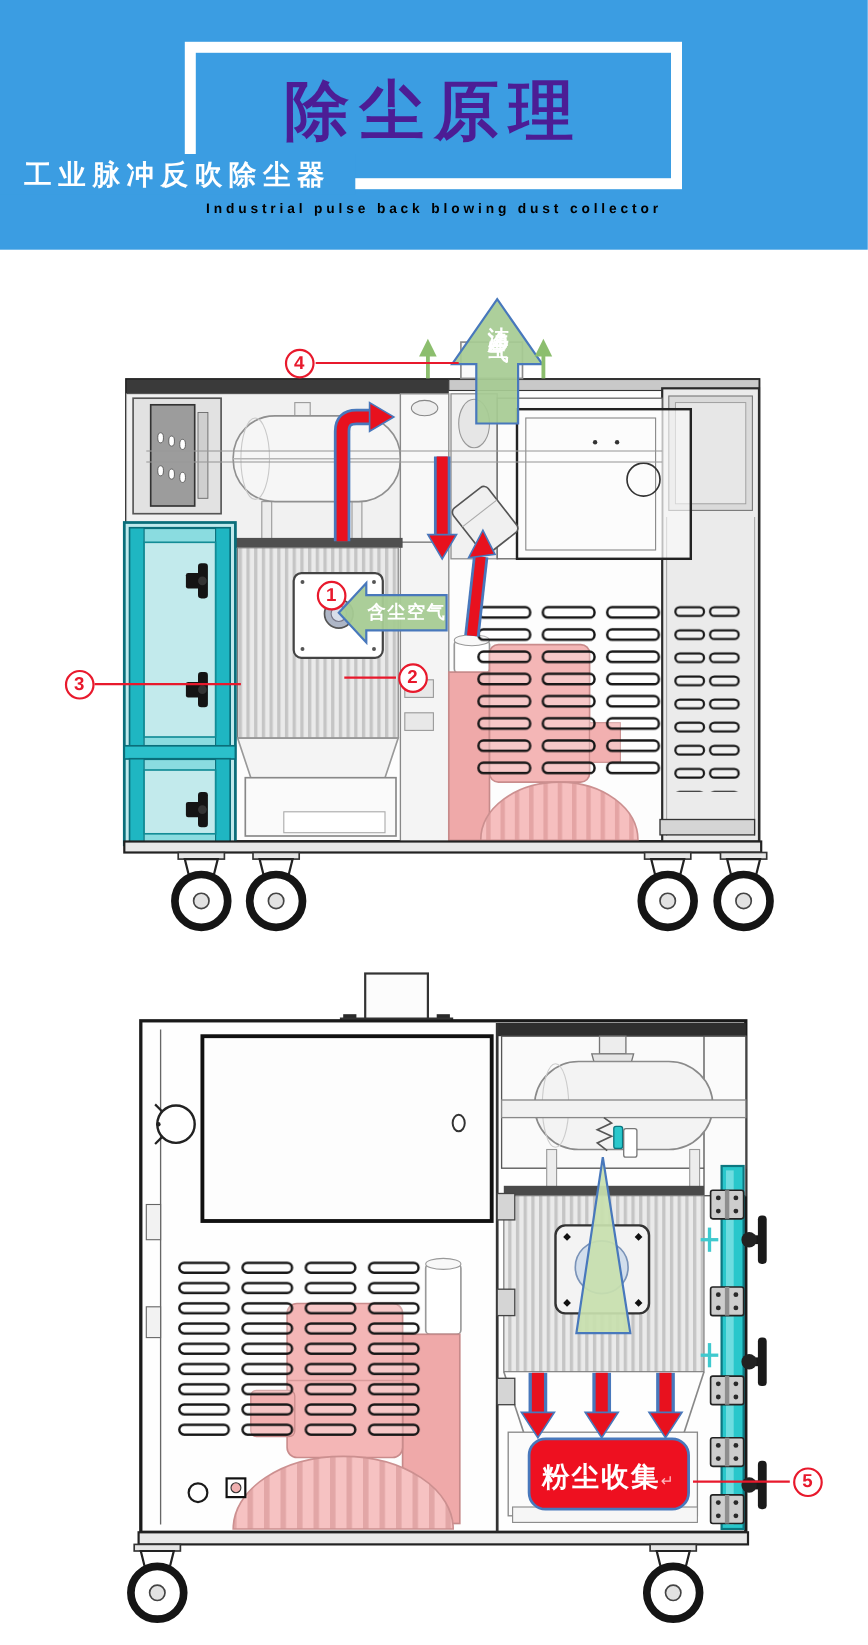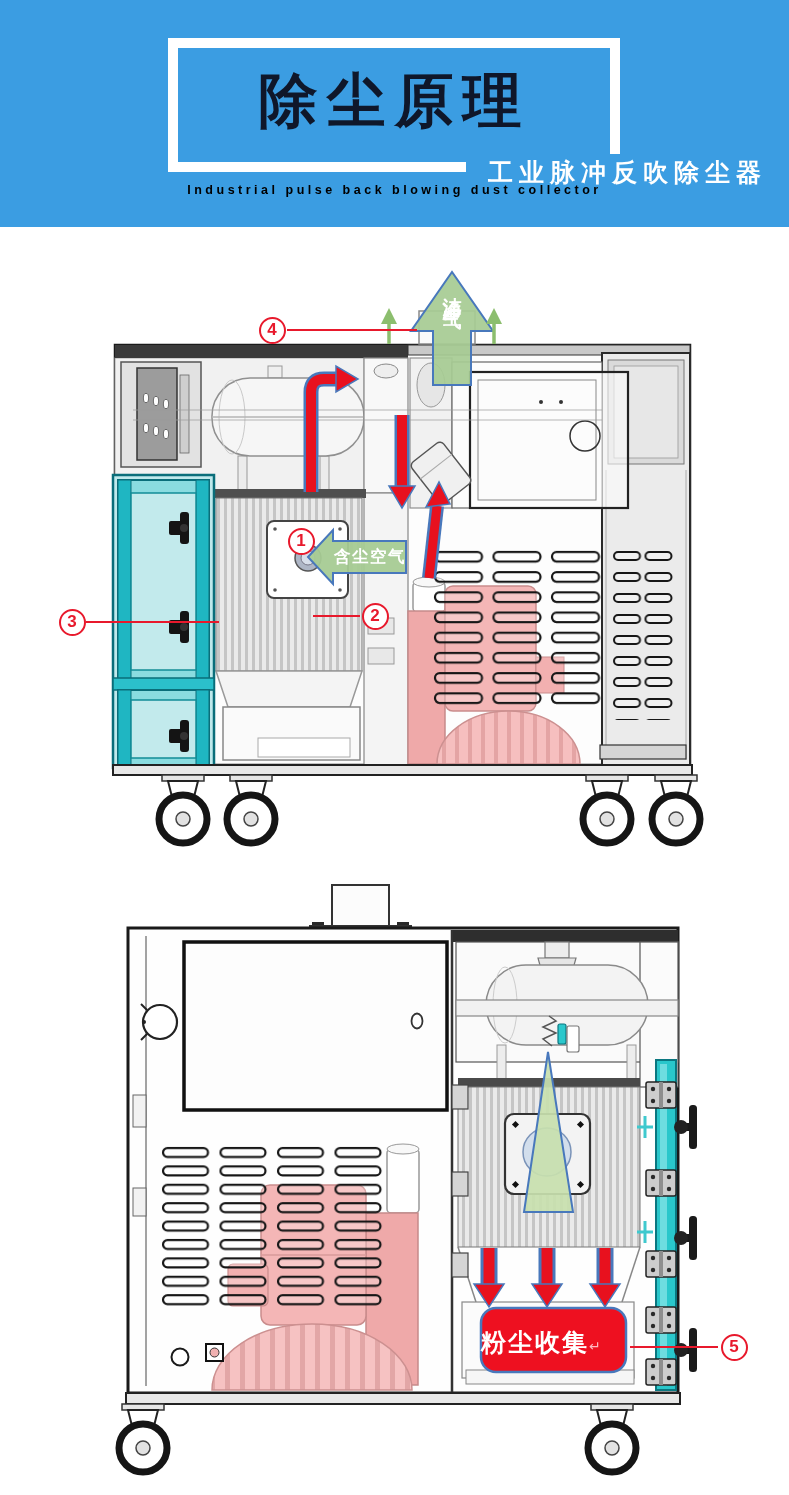--- a/index.html
+++ b/index.html
@@ -3,36 +3,36 @@
 <meta charset="utf-8">
 <style>
   html,body{margin:0;padding:0;background:#fff;}
   .page{position:relative;width:789px;height:1495px;background:#fff;overflow:hidden;
         font-family:"Liberation Sans","DejaVu Sans",sans-serif;}
   
   .banner{position:absolute;left:0;top:0;width:789px;height:227px;background:#3B9DE2;z-index:5;}
   .banner-frame{position:absolute;left:168px;top:38px;width:452px;height:134px;
                 border:10px solid #fff;box-sizing:border-box;}
   .banner-title{position:absolute;left:0;top:62px;width:100%;text-align:center;
-                color:#0f172a;font-size:59px;font-weight:900;letter-spacing:9px;z-index:7;}
-  .banner-sub-wrap{position:absolute;left:0;top:154px;width:100%;text-align:right;z-index:8;}
+                color:#4c1d95;font-size:59px;font-weight:900;letter-spacing:9px;z-index:7;}
+  .banner-sub-wrap{position:absolute;left:0;top:140px;width:100%;text-align:left;z-index:8;}
   .banner-sub{display:inline-block;background:#3B9DE2;padding:2px 22px;color:#fff;
               font-size:25px;font-weight:700;letter-spacing:6px;}
   .banner-en{position:absolute;left:0;top:183px;width:100%;text-align:center;color:#000000;
              font-size:12.5px;font-weight:700;letter-spacing:3.5px;z-index:8;}
   
   svg.machines{position:absolute;left:0;top:0;z-index:1;}
   .callout{position:absolute;width:27px;height:27px;border:2.5px solid #E8192C;border-radius:50%;
            background:#fff;color:#E8192C;font-size:17px;font-weight:700;display:flex;
            align-items:center;justify-content:center;box-sizing:border-box;z-index:10;}
   .lbl{position:absolute;color:#fff;font-weight:700;z-index:9;}
   .lbl-clean{left:441px;top:281px;width:24px;height:104px;font-size:19px;letter-spacing:5px;
              writing-mode:vertical-rl;text-orientation:upright;}
   .lbl-dusty{left:334px;top:546px;width:72px;font-size:16.5px;letter-spacing:1.5px;text-align:left;}
-  .lbl-collect{left:481px;top:1326px;width:145px;font-size:25px;letter-spacing:2px;}
+  .lbl-collect{left:481px;top:1326px;width:145px;font-size:25px;letter-spacing:2px;text-align:center;}
   .ret{font-size:14px;color:#FFB9C0;font-weight:400;}
 </style>
 </head>
 <body>
 
 <div class="page">
 
   <div class="banner">
     <div class="banner-frame"></div>
     <div class="banner-title">除尘原理</div>

